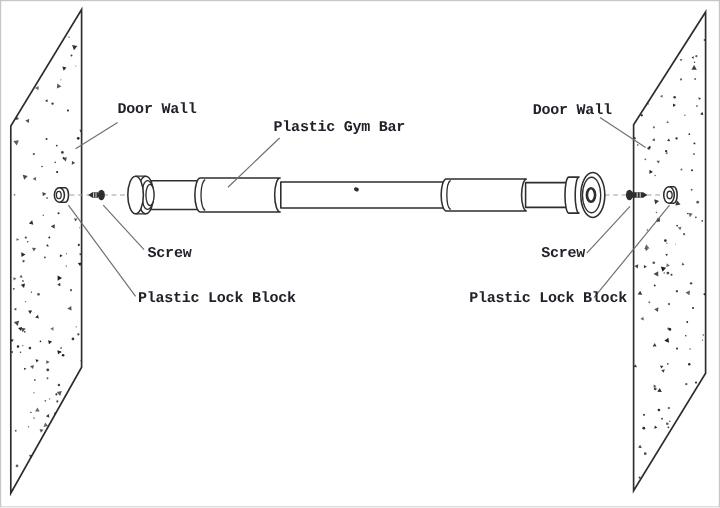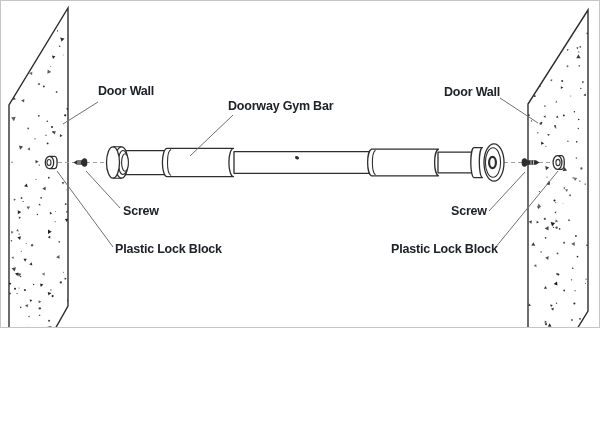--- a/index.html
+++ b/index.html
@@ -1,23 +1,23 @@
 <!DOCTYPE html>
 <html><head>
 <meta charset="utf-8">
 <style>
   html,body{margin:0;padding:0;background:#fff;}
   .stage{
     position:relative;
-    width:600px;height:328px;
+    width:600px;height:423px;
     background:var(--bg,#fff);
     border:1px solid var(--border,#c6c6c6);
     box-sizing:border-box;
     overflow:hidden;
-    font-family:Liberation Sans, sans-serif;
+    font-family:Liberation Mono, monospace;
   }
   .art{position:absolute;left:0;top:0;width:600px;height:423px;}
   .lbl{
     position:absolute;
     font-weight:bold;
     font-size:12.5px;
     letter-spacing:-0.2px;
     color:var(--text,#20222a);
     white-space:nowrap;
     line-height:1.1;
@@ -423,19 +423,19 @@
       <path class="leader" d="M232 114 L189 155"></path>
       <path class="leader" d="M499 97 L537 122"></path>
       <path class="leader" d="M119 207 L85 170"></path>
       <path class="leader" d="M112 246 L56 170"></path>
       <path class="leader" d="M488 210 L524 171"></path>
       <path class="leader" d="M494 247 L557 170"></path>
     </g>
   </svg>
 
   <div class="lbl" style="left:97px;top:84px">Door Wall</div>
-  <div class="lbl" style="left:227px;top:99px">Doorway Gym Bar</div>
+  <div class="lbl" style="left:227px;top:99px">Plastic Gym Bar</div>
   <div class="lbl" style="left:443px;top:85px">Door Wall</div>
   <div class="lbl" style="left:122px;top:204px">Screw</div>
   <div class="lbl" style="left:450px;top:204px">Screw</div>
   <div class="lbl" style="left:114px;top:242px">Plastic Lock Block</div>
   <div class="lbl" style="left:390px;top:242px">Plastic Lock Block</div>
 </div>
 
 </body></html>

